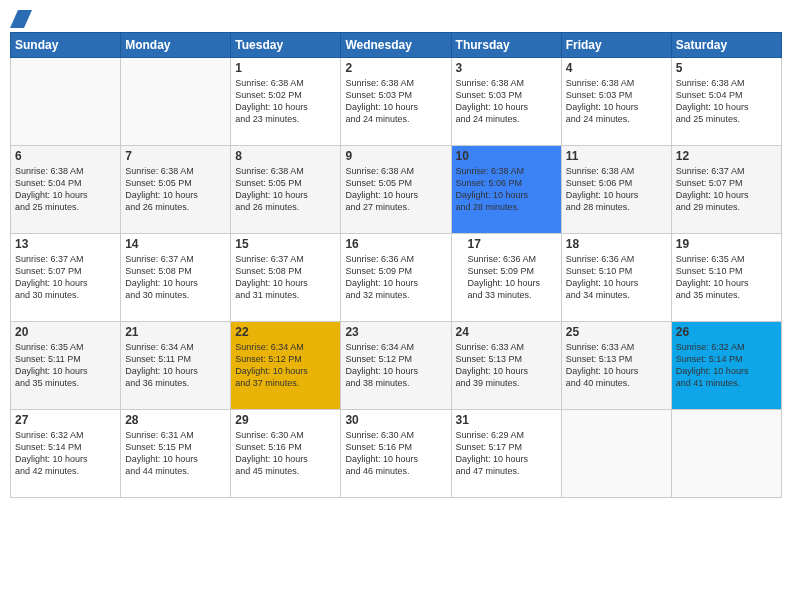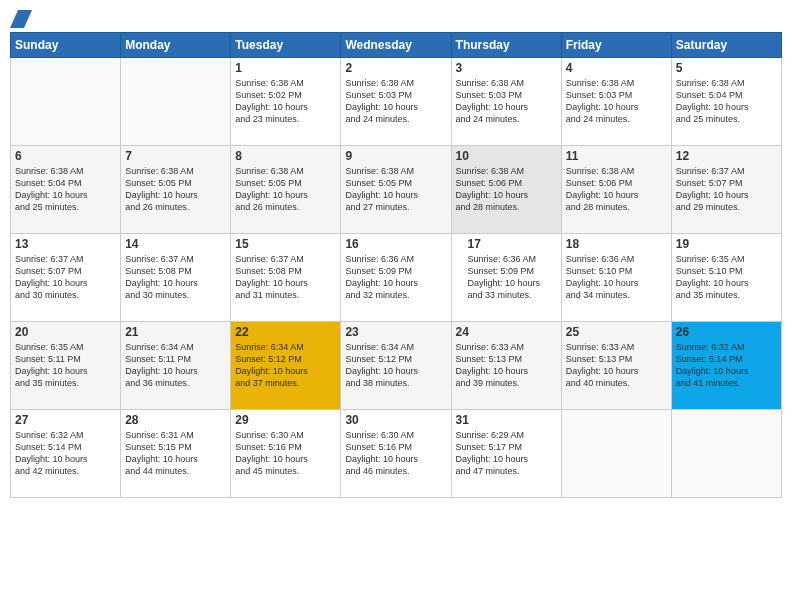--- a/index.html
+++ b/index.html
@@ -149,21 +149,21 @@
           <div class="cell-text">Sunrise: 6:38 AM<br>Sunset: 5:05 PM<br>Daylight: 10 hours<br>and 26 minutes.</div>
         </td>
         <td style="background: rgb(245, 245, 245);">
           <span class="day-num">8</span>
           <div class="cell-text">Sunrise: 6:38 AM<br>Sunset: 5:05 PM<br>Daylight: 10 hours<br>and 26 minutes.</div>
         </td>
         <td style="background: rgb(245, 245, 245);">
           <span class="day-num">9</span>
           <div class="cell-text">Sunrise: 6:38 AM<br>Sunset: 5:05 PM<br>Daylight: 10 hours<br>and 27 minutes.</div>
         </td>
-        <td style="background: #e5e5e5; margin-top: 45px;">
+        <td style="background: #3b82f6; margin-top: 45px;">
           <span class="day-num">10</span>
           <div class="cell-text">Sunrise: 6:38 AM<br>Sunset: 5:06 PM<br>Daylight: 10 hours<br>and 28 minutes.</div>
         </td>
         <td style="background: rgb(245, 245, 245);">
           <span class="day-num">11</span>
           <div class="cell-text">Sunrise: 6:38 AM<br>Sunset: 5:06 PM<br>Daylight: 10 hours<br>and 28 minutes.</div>
         </td>
         <td style="background: rgb(245, 245, 245);">
           <span class="day-num">12</span>
           <div class="cell-text">Sunrise: 6:37 AM<br>Sunset: 5:07 PM<br>Daylight: 10 hours<br>and 29 minutes.</div>

